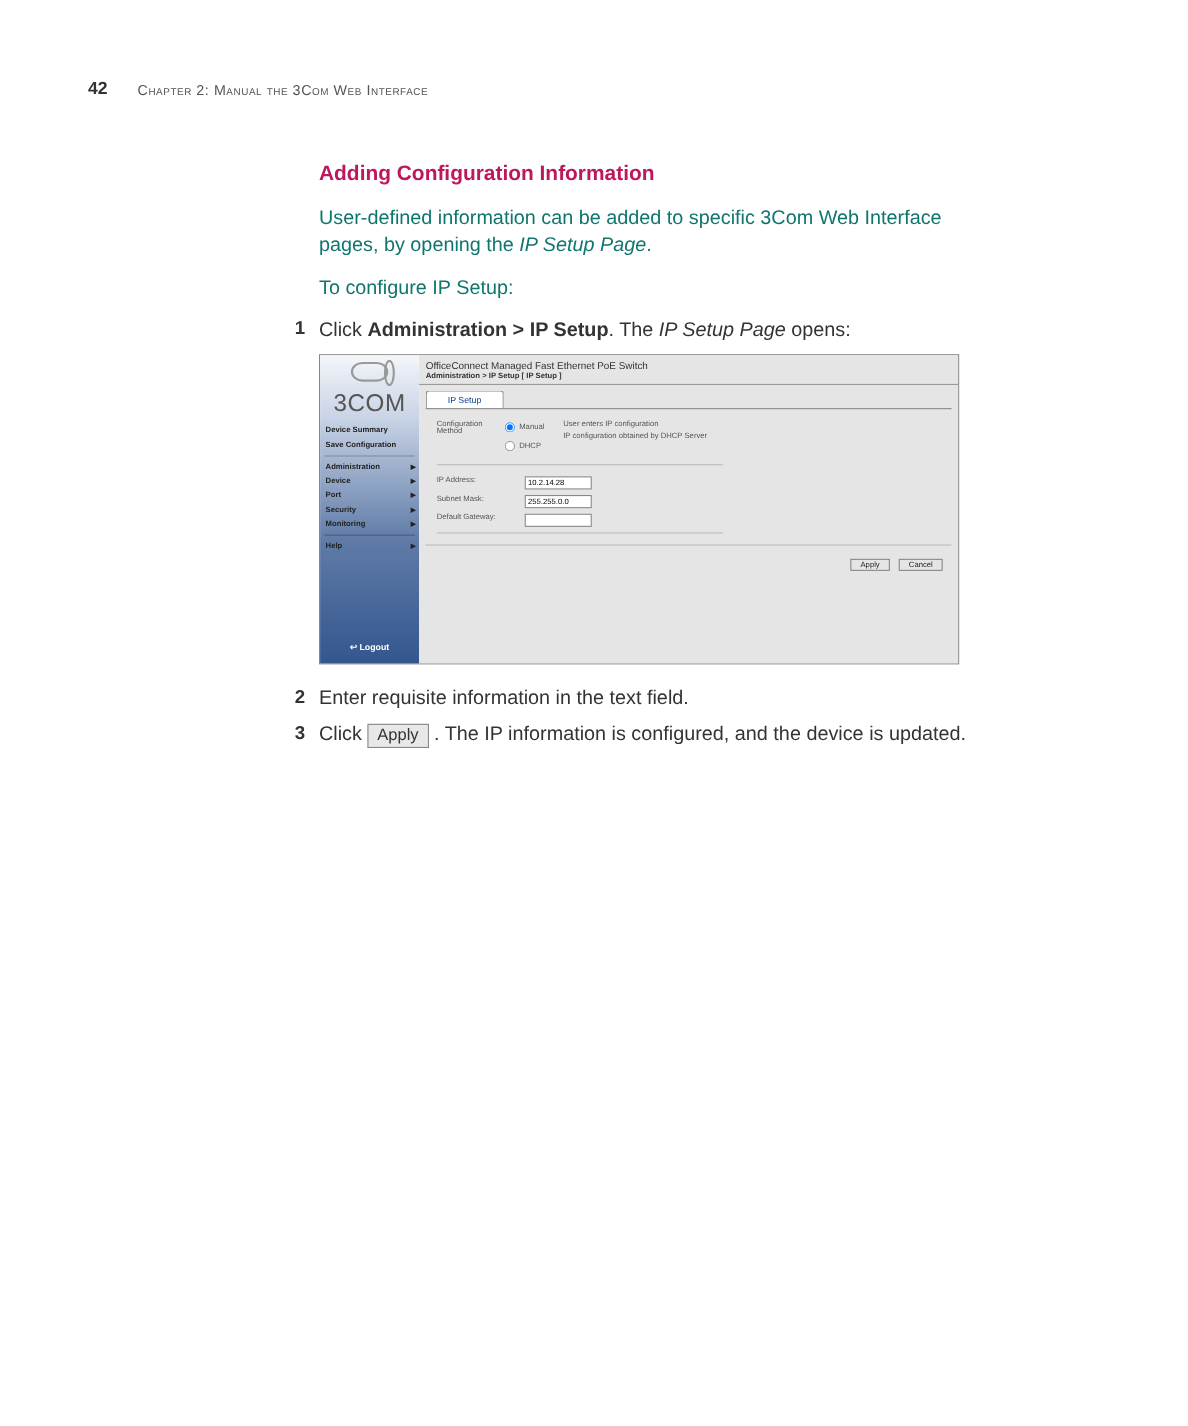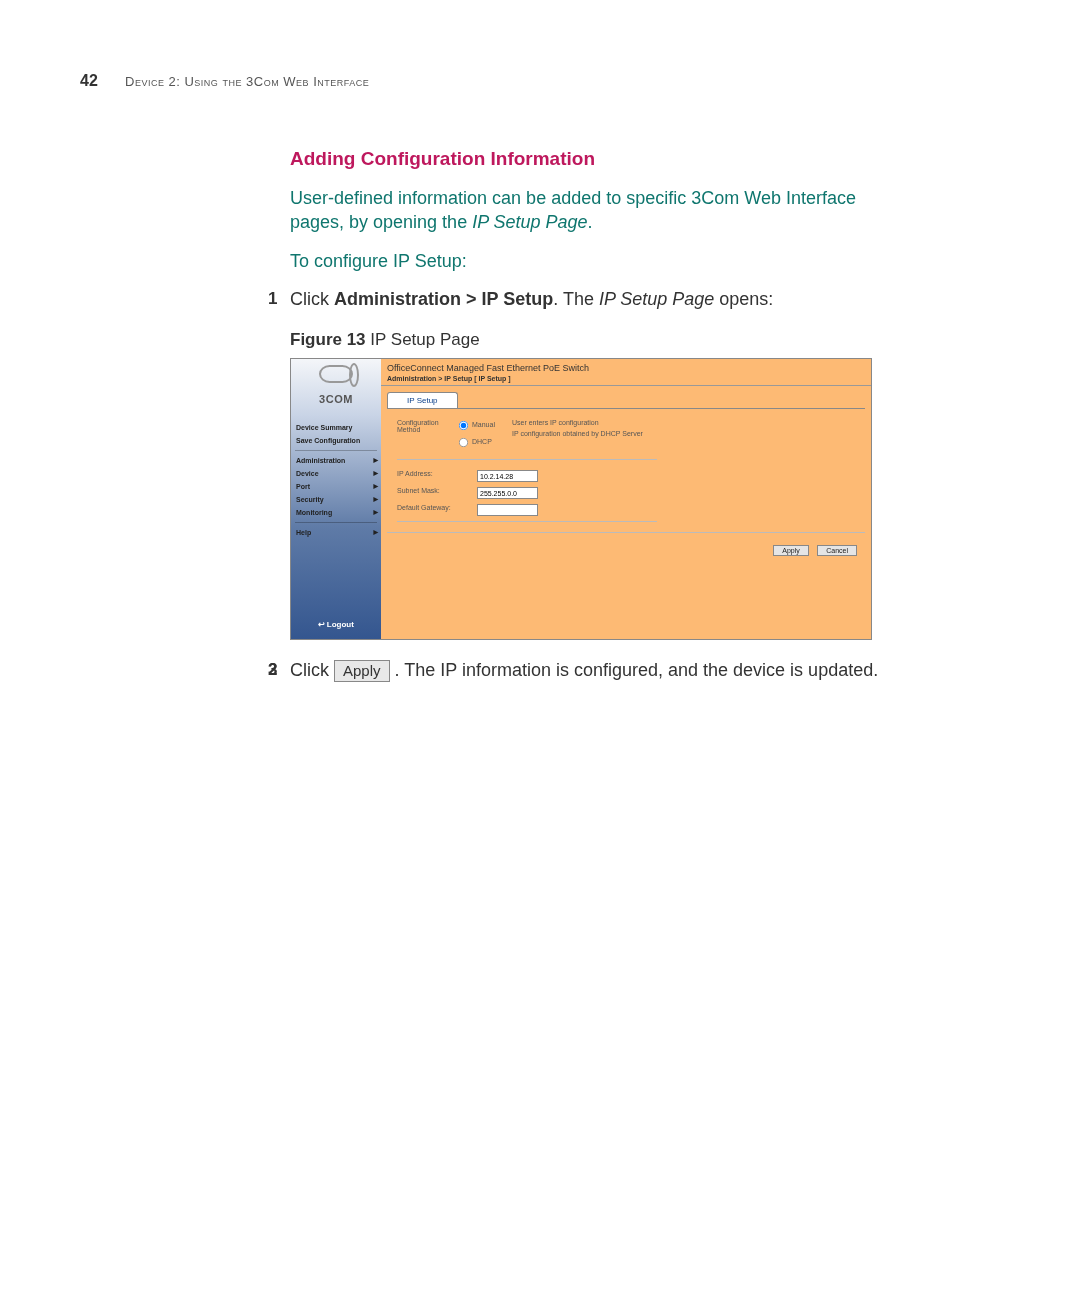--- a/index.html
+++ b/index.html
@@ -107,22 +107,22 @@
   }
   .ss-logo .ring::after {
     content: "";
     position: absolute;
     right: -8px; top: -4px;
     width: 6px; height: 20px;
     border: 2px solid #999;
     border-radius: 50%;
   }
   .ss-logo .brand {
-    font-size: 11px;
-    font-weight: bold;
+    font-size: 22px;
+    font-weight: normal;
     color: #555;
     letter-spacing: 0.5px;
   }
   .ss-nav {
     position: absolute;
     top: 62px; left: 2px; right: 2px;
     font-size: 7px;
     color: #222;
   }
   .ss-nav .item {
@@ -152,21 +152,21 @@
     color: #fff;
   }
   .ss-logout .icon {
     display: inline-block;
     transform: scaleX(-1);
     margin-right: 2px;
   }
   .ss-main {
     position: absolute;
     left: 90px; right: 0; top: 0; bottom: 0;
-    background: #fdba74;
+    background: #e5e5e5;
   }
   .ss-title {
     font-size: 9px;
     padding: 4px 6px 0 6px;
     color: #333;
   }
   .ss-breadcrumb {
     font-size: 7px;
     padding: 2px 6px 3px 6px;
     color: #333;
@@ -254,41 +254,38 @@
     color: #333;
     font-family: Arial, sans-serif;
     line-height: 1.2;
   }
 </style>
 </head>
 <body>
 
 <div class="page">
   <div class="page-number">42</div>
-  <div class="chapter-header">Device 2: Using the 3Com Web Interface</div>
+  <div class="chapter-header">Chapter 2: Manual the 3Com Web Interface</div>
 
   <div class="body">
     <div class="section-title">Adding Configuration Information</div>
 
     <div class="para">
       <span>User-defined information can be added to specific 3Com Web Interface pages, by opening the </span><span class="italic">IP Setup Page</span><span>.</span>
     </div>
 
     <div class="para">To configure IP Setup:</div>
 
     <ol class="steps">
       <li>
         <span class="num">1</span>
         <span>Click </span><span class="bold">Administration &gt; IP Setup</span><span>. The </span><span class="italic">IP Setup Page</span><span> opens:</span>
       </li>
     </ol>
 
-    <div class="figure-label">
-      <span class="fb">Figure 13</span><span>   IP Setup Page</span>
-    </div>
 
     <div class="screenshot">
       <div class="ss-sidebar">
         <div class="ss-logo">
           <span class="ring"></span><br>
           <span class="brand">3COM</span>
         </div>
         <div class="ss-nav">
           <div class="item bold">Device Summary</div>
           <div class="item bold">Save Configuration</div>
@@ -342,20 +339,21 @@
             <button class="ss-btn">Apply</button>
             <button class="ss-btn">Cancel</button>
           </div>
         </div>
       </div>
     </div>
 
     <ol class="steps" start="2">
       <li>
         <span class="num">2</span>
+        <span>Enter requisite information in the text field.</span>
       </li>
       <li>
         <span class="num">3</span>
         <span>Click </span>
         <span class="inline-btn">Apply</span>
         <span> . The IP information is configured, and the device is updated.</span>
       </li>
     </ol>
 
   </div>

